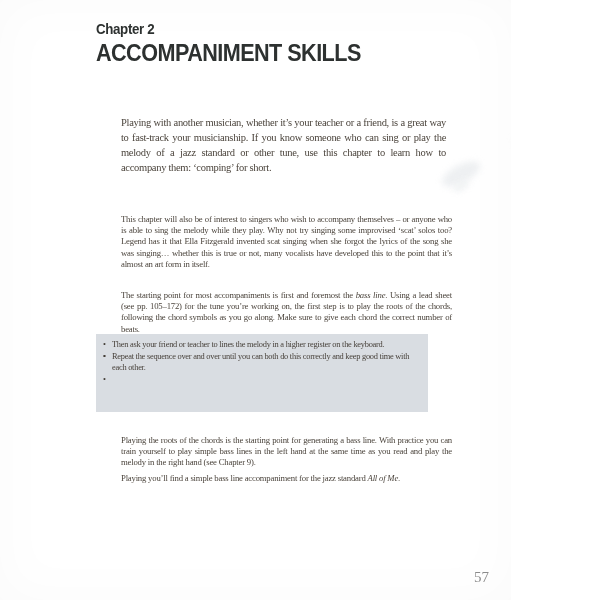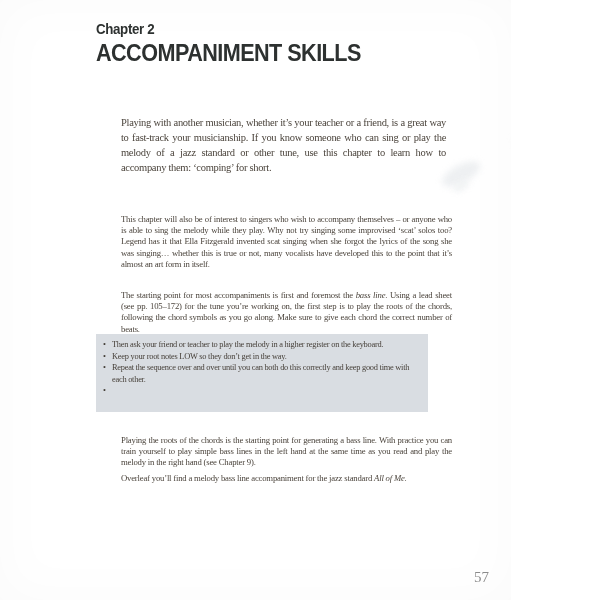--- a/index.html
+++ b/index.html
@@ -137,30 +137,30 @@
   <div class="page-title">ACCOMPANIMENT SKILLS</div>
 
   <p class="para para-large">Playing with another musician, whether it’s your teacher or a friend, is a great way to fast-track your musicianship. If you know someone who can sing or play the melody of a jazz standard or other tune, use this chapter to learn how to accompany them: ‘comping’ for short.</p>
 
   <p class="para para-small para-2">This chapter will also be of interest to singers who wish to accompany themselves – or anyone who is able to sing the melody while they play. Why not try singing some improvised ‘scat’ solos too? Legend has it that Ella Fitzgerald invented scat singing when she forgot the lyrics of the song she was singing… whether this is true or not, many vocalists have developed this to the point that it’s almost an art form in itself.</p>
 
   <p class="para para-small para-3"><span>The starting point for most accompaniments is first and foremost the </span><em>bass line</em><span>. Using a lead sheet (see pp. 105–172) for the tune you’re working on, the first step is to play the roots of the chords, following the chord symbols as you go along. Make sure to give each chord the correct number of beats.</span></p>
 
   <div class="tip-box">
     <ul class="tip-list">
-      <li class="tip-item"><span class="bullet-marker">•</span><span>Then ask your friend or teacher to play the melody in a higher register on the keyboard.</span></li>
-      <li class="tip-item"><span class="bullet-marker">•</span><span>Keep your root notes LOW so they don’t get in the way.</span></li>
+      <li class="tip-item"><span class="bullet-marker">•</span><span>Then ask your friend or teacher to lines the melody in a higher register on the keyboard.</span></li>
+      <li class="tip-item"><span class="bullet-marker">•</span></li>
       <li class="tip-item"><span class="bullet-marker">•</span><span>Repeat the sequence over and over until you can both do this correctly and keep good time with each other.</span></li>
       <li class="tip-item"><span class="bullet-marker">•</span></li>
     </ul>
   </div>
 
   <p class="para para-small para-4">Playing the roots of the chords is the starting point for generating a bass line. With practice you can train yourself to play simple bass lines in the left hand at the same time as you read and play the melody in the right hand (see Chapter 9).</p>
 
-  <p class="para para-small para-5"><span>Overleaf you’ll find a melody bass line accompaniment for the jazz standard </span><em>All of Me</em><span>.</span></p>
+  <p class="para para-small para-5"><span>Playing you’ll find a simple bass line accompaniment for the jazz standard </span><em>All of Me</em><span>.</span></p>
 
   <div class="page-number">57</div>
 
   <div class="artifact artifact-1"></div>
   <div class="artifact artifact-2"></div>
   <div class="artifact artifact-3"></div>
 
 </div>
 
 </body></html>

